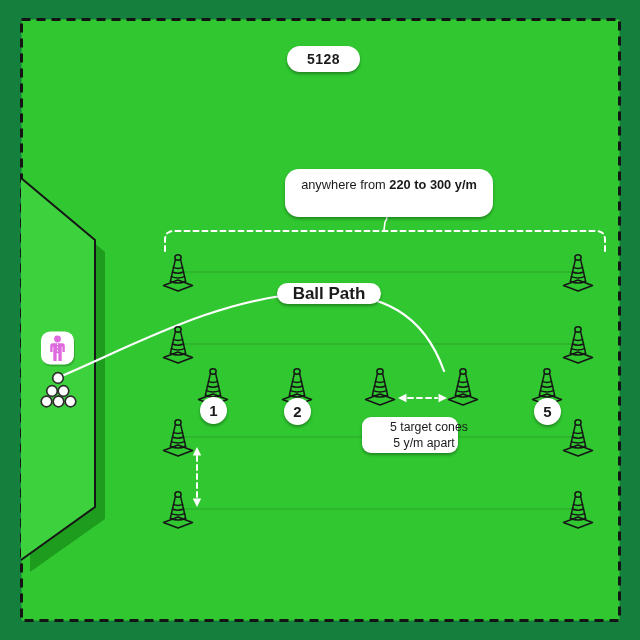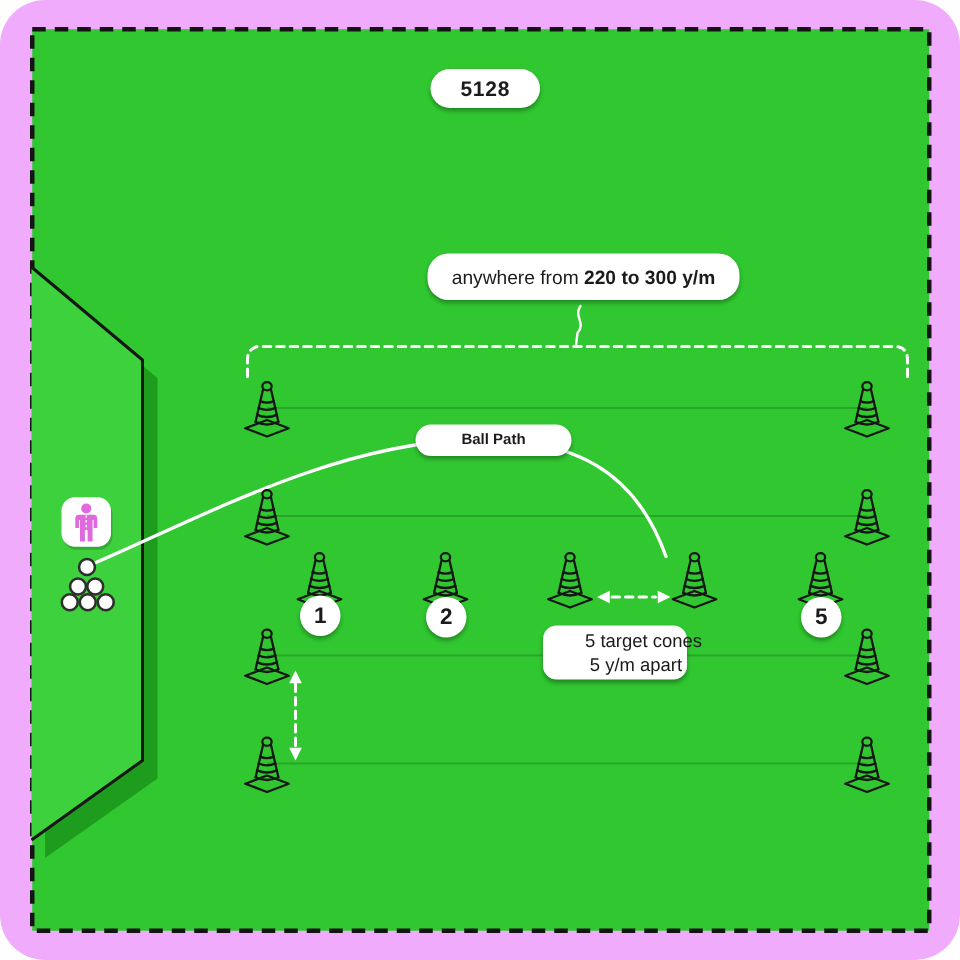--- a/index.html
+++ b/index.html
@@ -1,21 +1,21 @@
 <!DOCTYPE html>
 <html style="--field: #30c730; --zone: #3dd23d; --accent_person: #de6ade; --label_bg: #ffffff; --label_text: #1b1b1b;"><head>
 <meta charset="utf-8">
 <style>
   :root{
     --field:#30c730; --zone:#3dd23d; --accent_person:#de6ade;
     --label_bg:#ffffff; --label_text:#1b1b1b;
   }
   html,body{margin:0;padding:0;background:#ffffff;}
-  .stage{position:relative;width:640px;height:640px;background:#f0abfc;overflow:hidden;
-         font-family:"Liberation Sans",sans-serif;color:var(--label_text);border-radius:30px;}
+  .stage{position:relative;width:640px;height:640px;background:#15803d;overflow:hidden;
+         font-family:"Liberation Sans",sans-serif;color:var(--label_text);}
   svg{position:absolute;left:0;top:0;}
 
   
   .fieldRect{fill:var(--field);stroke:#141414;stroke-width:3;stroke-dasharray:9 6;}
   .zoneShadow{fill:rgba(0,88,0,0.38);}
   .zoneFill{fill:var(--zone);}
   .zoneEdge{fill:none;stroke:#161616;stroke-width:2;stroke-linejoin:round;}
   .corridorLine{stroke:rgba(0,0,0,0.16);stroke-width:1.2;}
   .whiteDash{stroke:#ffffff;stroke-width:2;fill:none;stroke-dasharray:5 4;stroke-linecap:round;}
   .whiteSolid{stroke:#ffffff;fill:none;stroke-linecap:round;}
@@ -28,25 +28,25 @@
 
   
   .pill,.note,.marker{
     position:absolute;background:var(--label_bg);
     box-shadow:0 2px 3px rgba(0,0,0,0.32);
     text-align:center;box-sizing:border-box;white-space:nowrap;
   }
   .pill{border-radius:999px;}
   #badge{left:287px;top:46px;width:73px;height:26px;line-height:26px;
          font-size:14px;font-weight:700;letter-spacing:0.5px;}
-  #range{left:285px;top:169px;width:208px;height:31px;line-height:31px;
+  #range{left:285px;top:169px;width:208px;height:48px;line-height:31px;
          font-size:12.8px;border-radius:14px;}
   #range b{font-weight:700;}
   #ballpath{left:277px;top:283px;width:104px;height:21px;line-height:21px;
-            font-size:10px;font-weight:600;}
+            font-size:17px;font-weight:600;}
   .note{border-radius:9px;font-size:12.3px;line-height:16px;padding-top:2px;}
   #target-note{left:362px;top:417px;width:96px;height:36px;padding-left:28px;}
   #corridor-note{left:216px;top:456px;width:94px;height:36px;}
   .marker{width:27px;height:27px;border-radius:50%;line-height:27px;
           font-size:15px;font-weight:700;}
   #marker-1{left:200px;top:397px;} #marker-2{left:284px;top:398px;} #marker-5{left:534px;top:398px;}
 </style>
 </head>
 <body>
 

